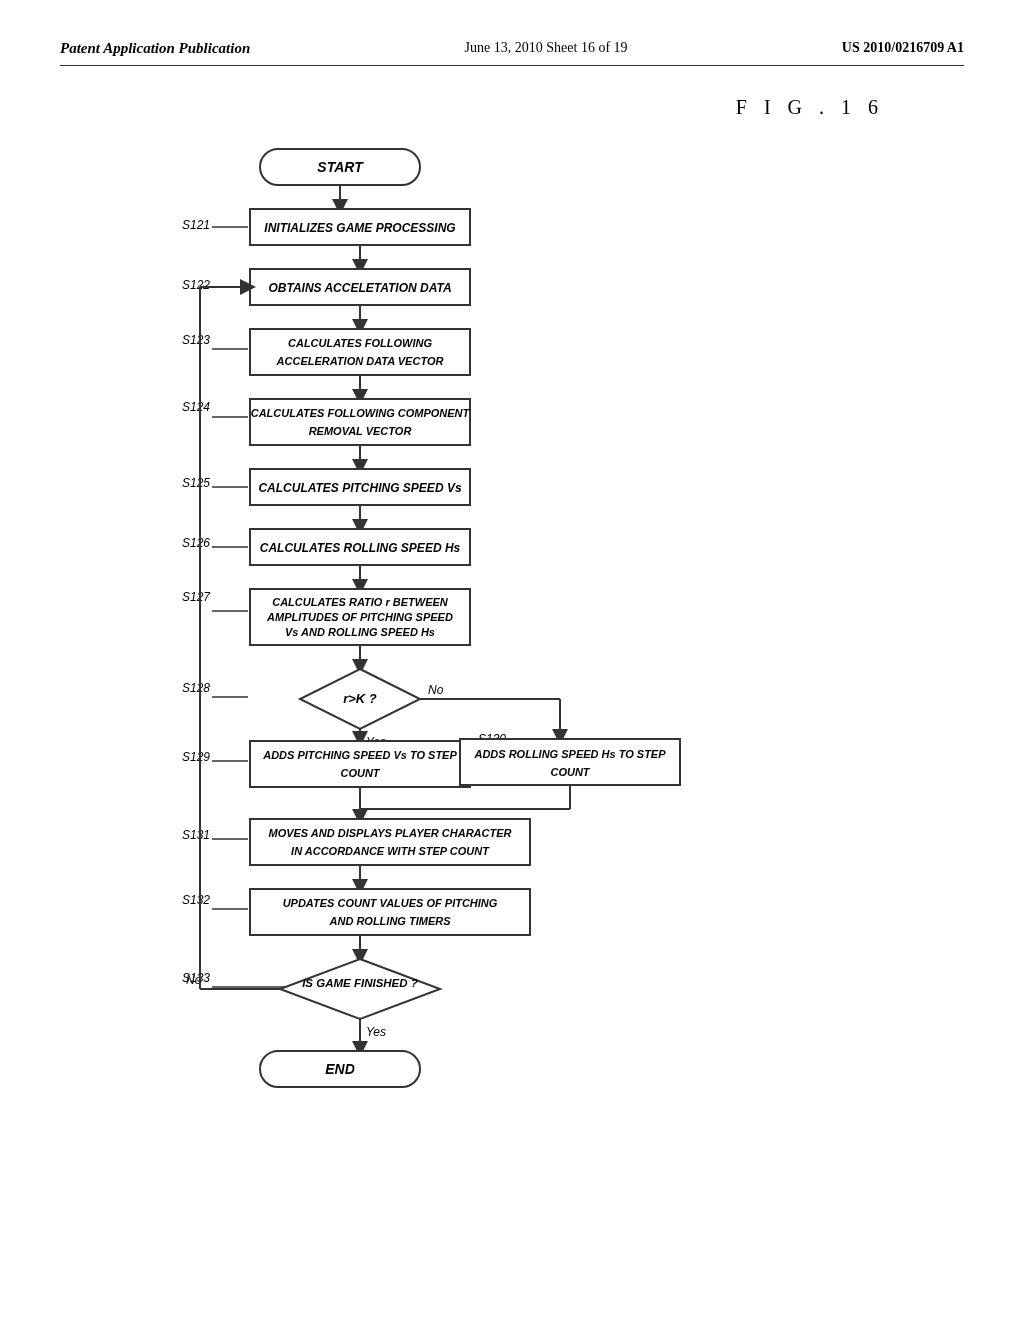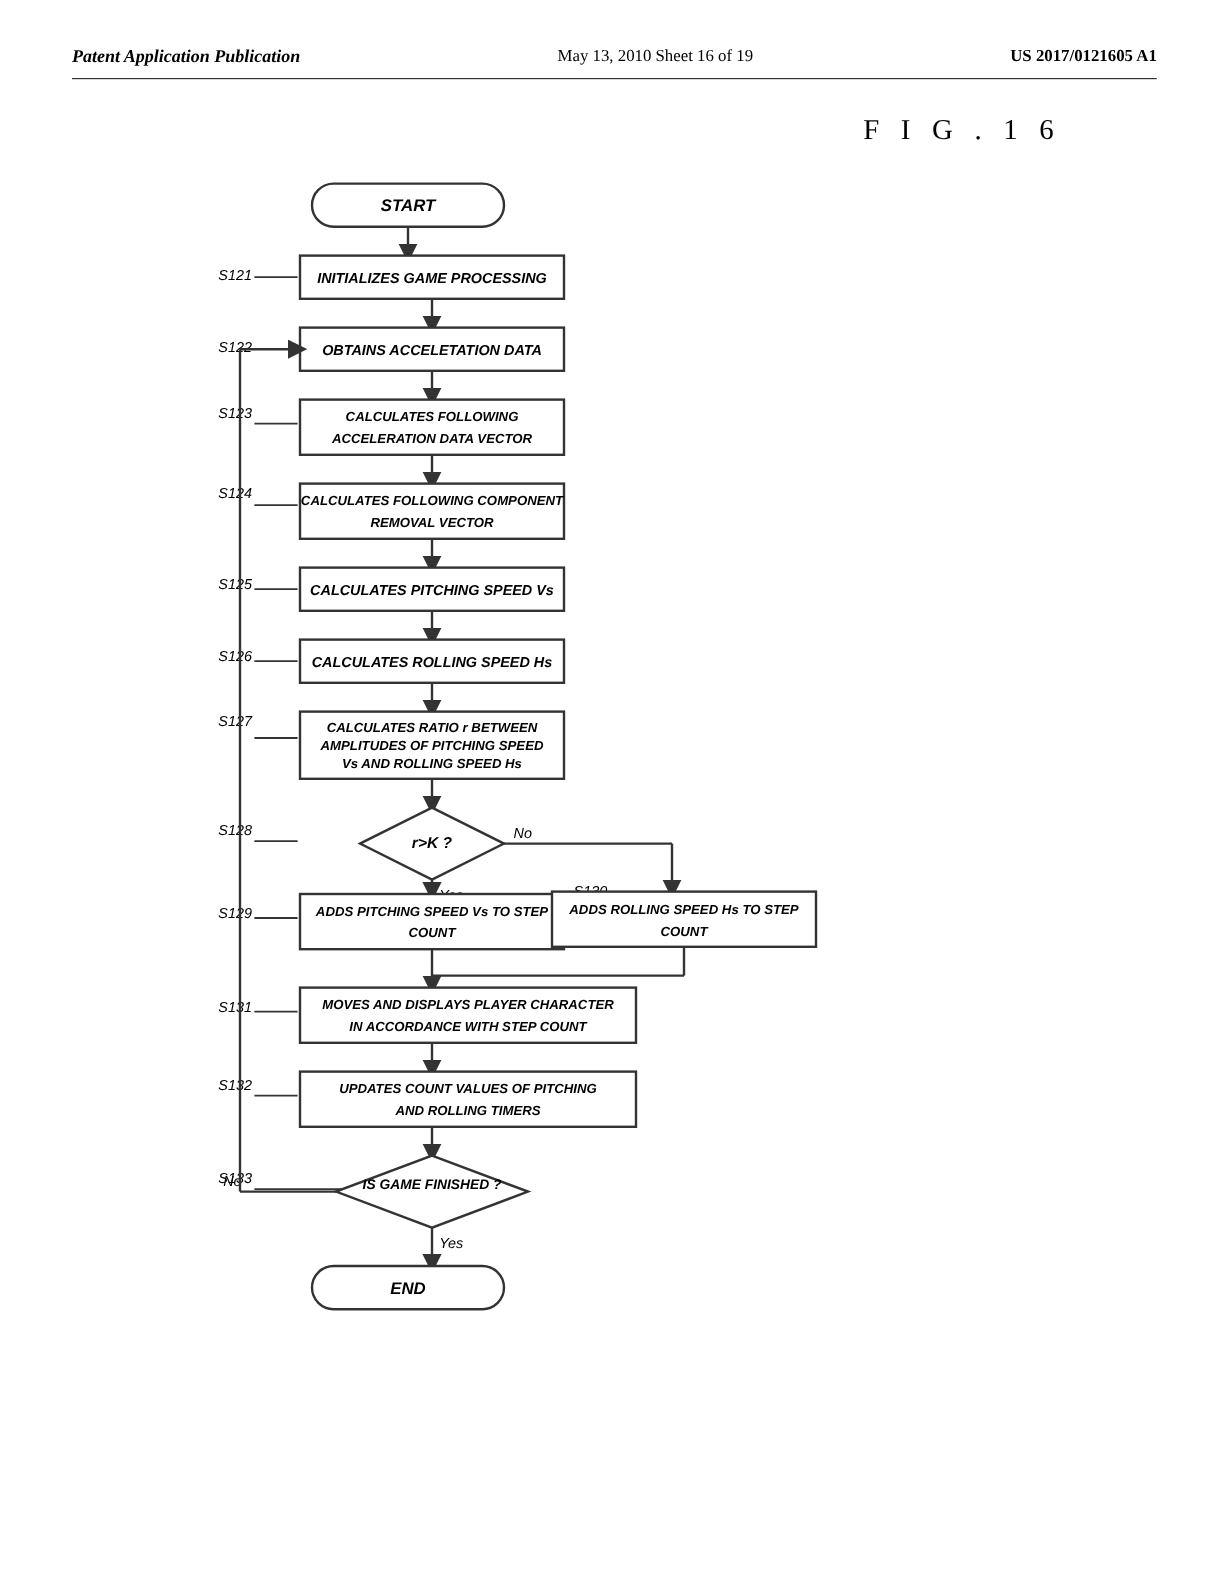--- a/index.html
+++ b/index.html
@@ -40,21 +40,21 @@
       text-align: center;
     }
 
     .header-right {
       font-size: 14px;
       font-weight: bold;
     }
 
     .fig-title {
       text-align: right;
-      font-size: 24px;
+      font-size: 20px;
       font-weight: normal;
       letter-spacing: 6px;
       margin-bottom: 20px;
       margin-right: 80px;
       margin-top: 4px;
     }
 
     
     .flowchart-svg {
       margin-left: 40px;
@@ -62,22 +62,22 @@
       font-style: italic;
     }
   </style>
 </head>
 <body>
 
 <div class="page">
 
   <div class="header">
     <div class="header-left">Patent Application Publication</div>
-    <div class="header-center">May 13, 2010   Sheet 16 of 19</div>
-    <div class="header-right">US 2017/0121605 A1</div>
+    <div class="header-center">June 13, 2010   Sheet 16 of 19</div>
+    <div class="header-right">US 2010/0216709 A1</div>
   </div>
 
   <div class="fig-title">F I G .  1 6</div>
 
   <div class="flowchart-svg">
     <svg width="700" height="1080" viewBox="0 0 700 1080">
 
       <defs>
         <marker id="arrowhead" markerWidth="8" markerHeight="8" refX="4" refY="4" orient="auto">
           <polygon points="0 0, 8 4, 0 8" fill="#333"></polygon>

